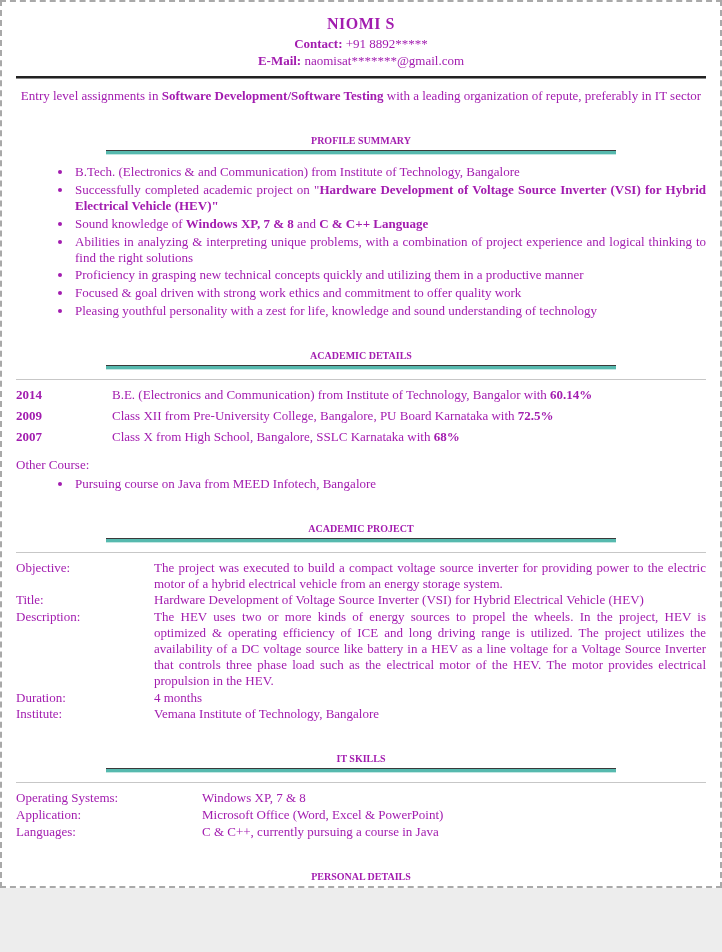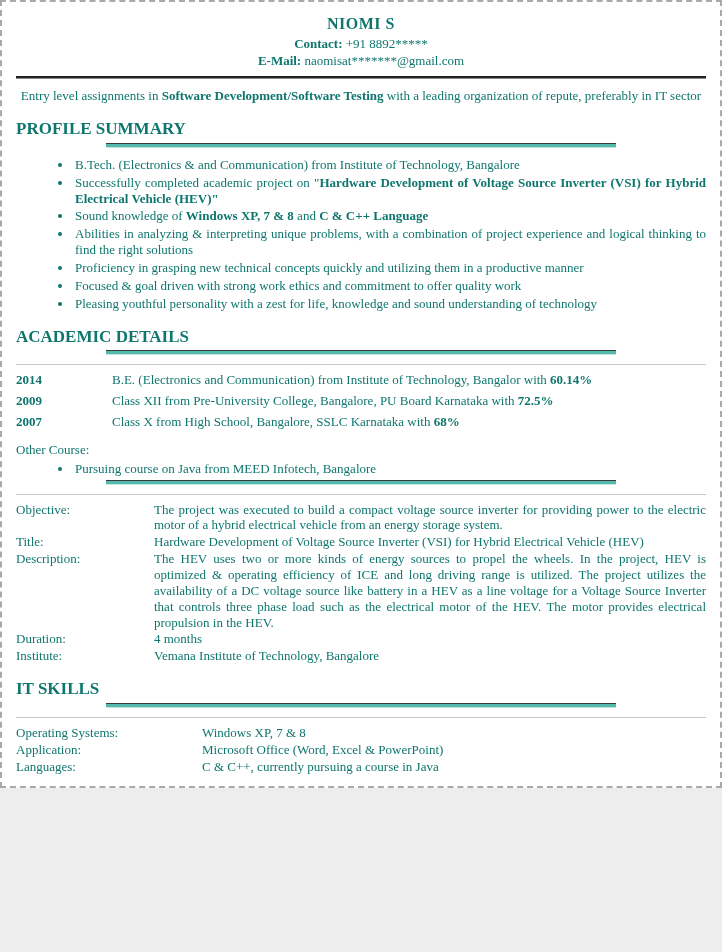--- a/index.html
+++ b/index.html
@@ -1,32 +1,32 @@
 <!DOCTYPE html>
 <html><head>
 <meta charset="utf-8">
 <style>
   html,body{margin:0;padding:0;background:#ededed;font-family:"Liberation Serif", serif;}
   .page{
-    position:relative;width:722px;height:788px;box-sizing:border-box;margin:0 auto;
+    position:relative;width:722px;height:888px;box-sizing:border-box;margin:0 auto;
     background:#fff;border:2px dashed #a9a9a9;padding:8px 14px 10px 14px;
-    color:#0f766e;font-size:13px;line-height:1.22;overflow:hidden;
+    color:#a21caf;font-size:13px;line-height:1.22;overflow:hidden;
   }
   .b{font-weight:bold;}
   sup{font-size:13px;}
   
   .hdr{text-align:center;}
   .name{font-size:16px;font-weight:bold;letter-spacing:.5px;margin-top:4px;}
   .hline{margin-top:2px;}
   .hline .lbl{font-weight:bold;}
   .hdr-rule{height:3px;margin-top:7px;background:linear-gradient(to bottom,#222 0 60%,#8a8a8a 60% 100%);}
   
   .objective{margin-top:9px;text-align:center;padding:0 2px;}
   
-  .sec-title{font-weight:bold;font-size:17px;margin-top:15px;}
+  .sec-title{text-align:center;font-weight:bold;font-size:10px;margin-top:31px;}
   .sec-divider{height:5px;width:74%;margin:3px auto 0 auto;
     background:linear-gradient(to bottom,#3a3a3a 0 28%,#56b9ae 28% 74%,#c2e7e2 74% 100%);}
   .thin-sep{border-top:1px solid #c7c7c7;margin:9px 0 7px 0;height:0;}
   
   ul.blist{margin:9px 0 0 30px;padding:0;}
   ul.blist li{margin-bottom:2px;text-align:justify;padding-left:2px;margin-left:27px;}
   
   .acad-row{display:flex;margin-bottom:5px;}
   .acad-year{width:96px;flex:0 0 96px;font-weight:bold;}
   .acad-val{flex:1;}
@@ -85,20 +85,21 @@
   <div class="acad-row">
     <div class="acad-year">2007</div>
     <div class="acad-val"><span>Class X from High School, Bangalore, SSLC Karnataka with </span><span class="b">68%</span></div>
   </div>
 
   <div class="other-course">Other Course:</div>
   <ul class="blist" style="margin-top:3px;">
     <li>Pursuing course on Java from MEED Infotech, Bangalore</li>
   </ul>
 
+  <div class="sec-title">ACADEMIC PROJECT</div>
   <div class="sec-divider"></div>
   <div class="thin-sep"></div>
 
   <div class="kv">
     <div class="plabel">Objective:</div>
     <div class="val just">The project was executed to build a compact voltage source inverter for providing power to the electric motor of a hybrid electrical vehicle from an energy storage system.</div>
   </div>
   <div class="kv">
     <div class="plabel">Title:</div>
     <div class="val">Hardware Development of Voltage Source Inverter (VSI) for Hybrid Electrical Vehicle (HEV)</div>

